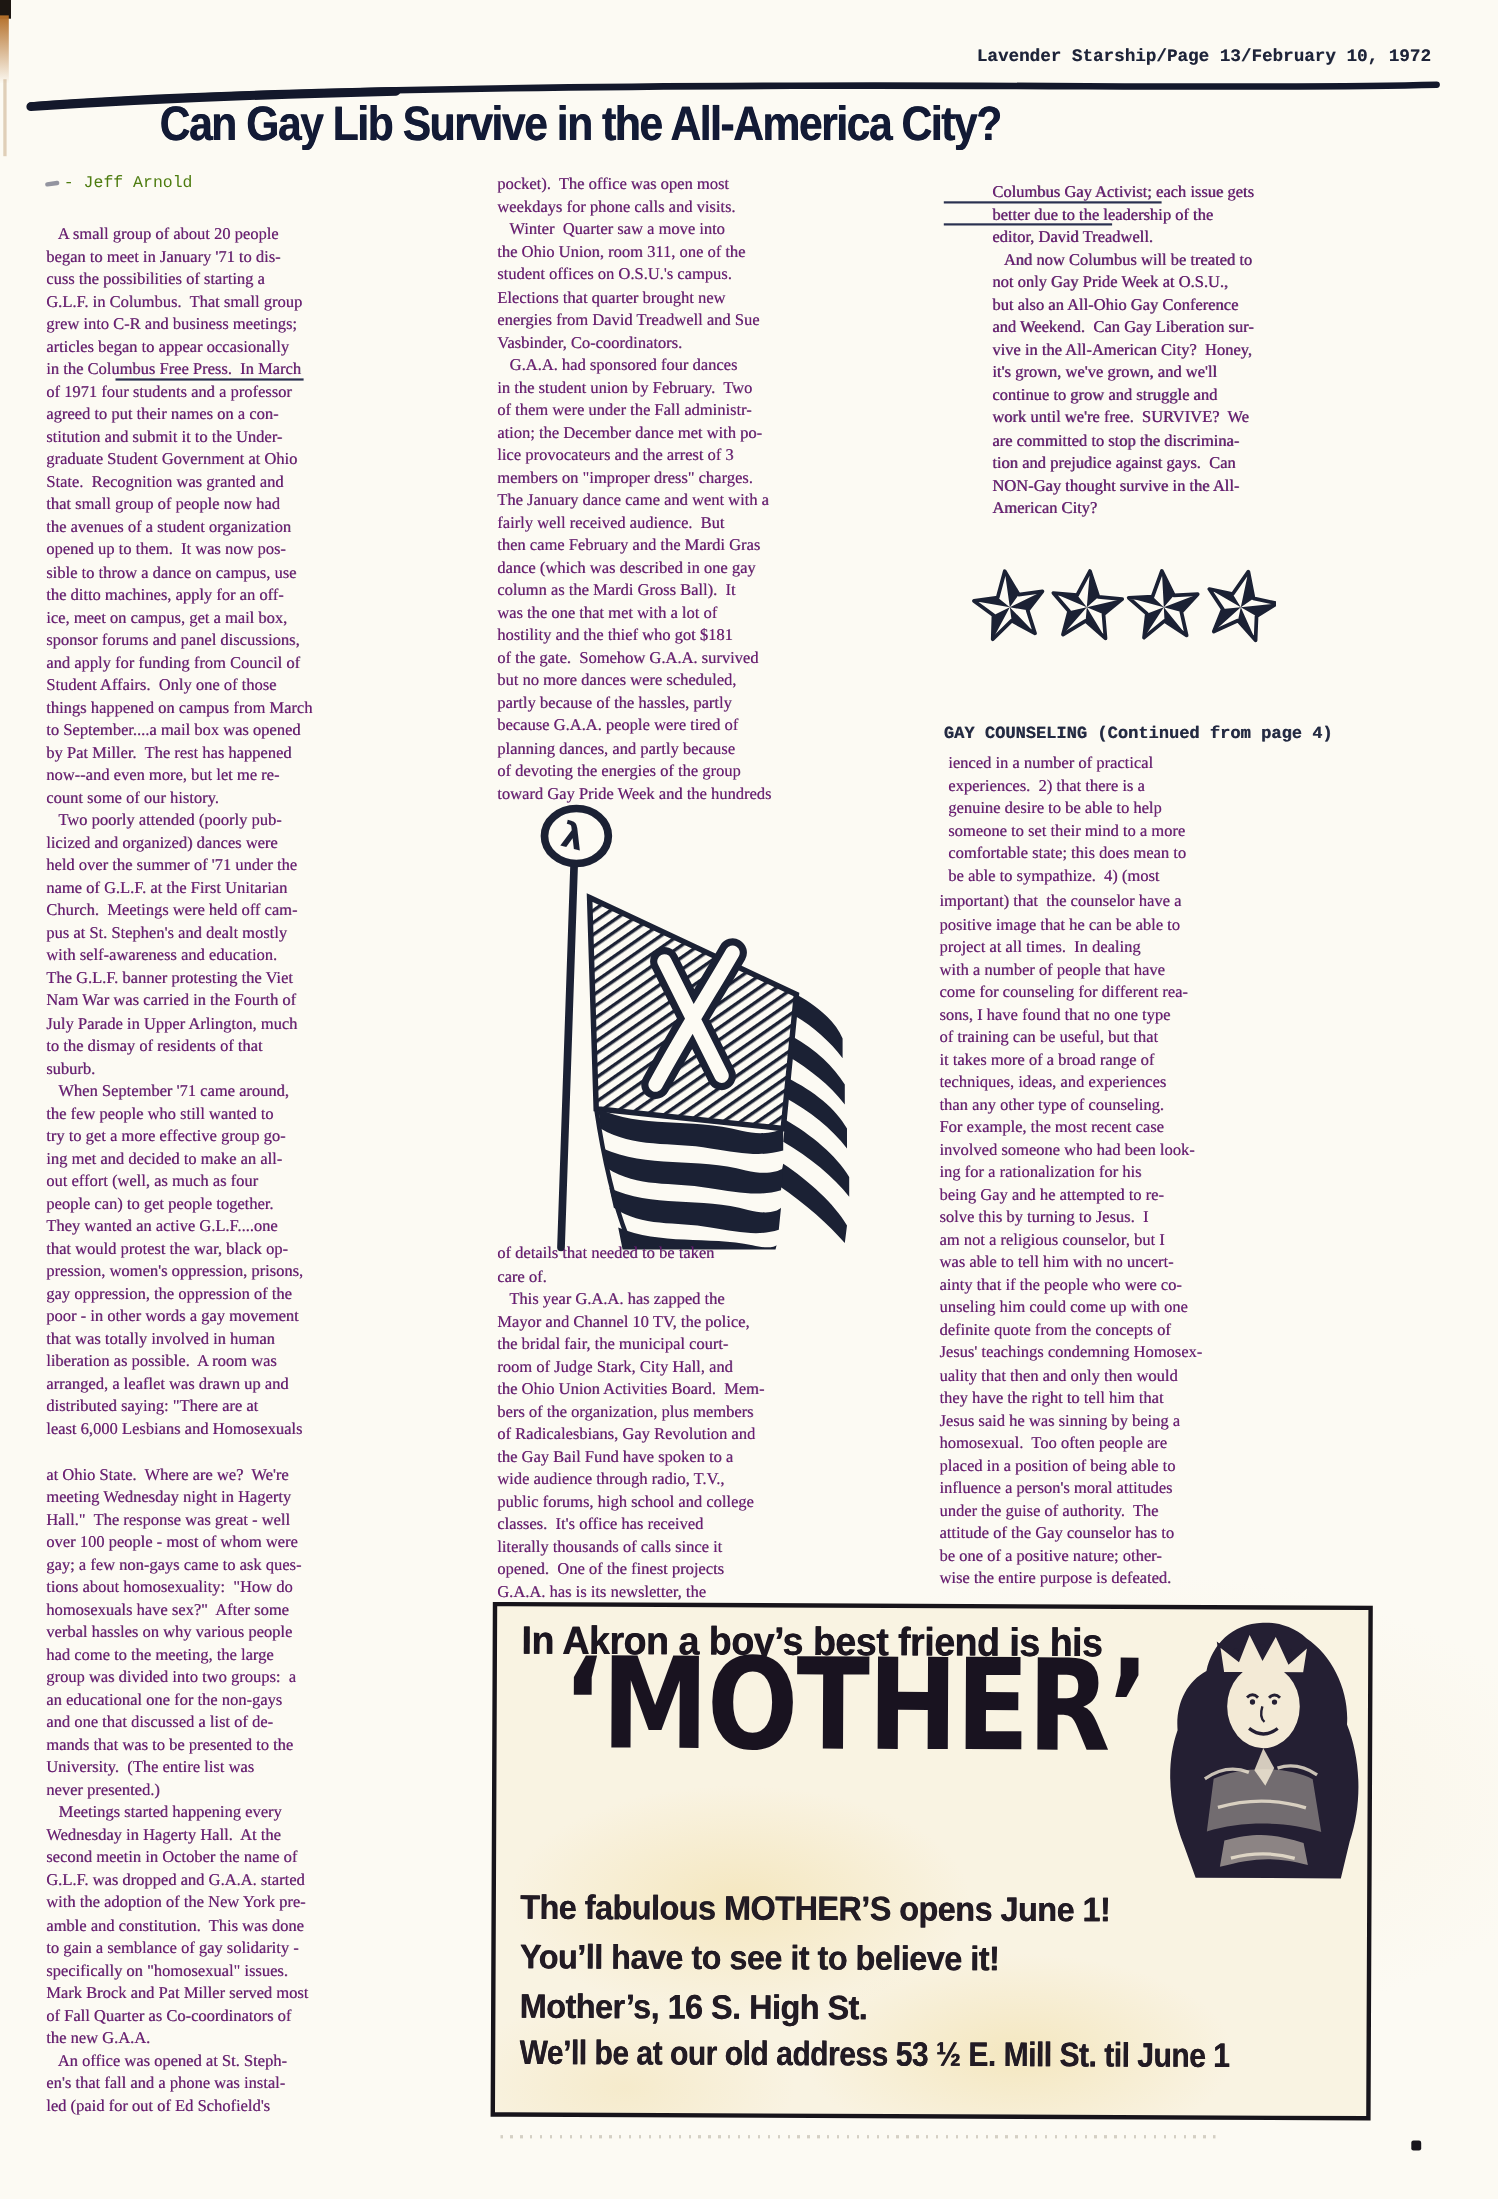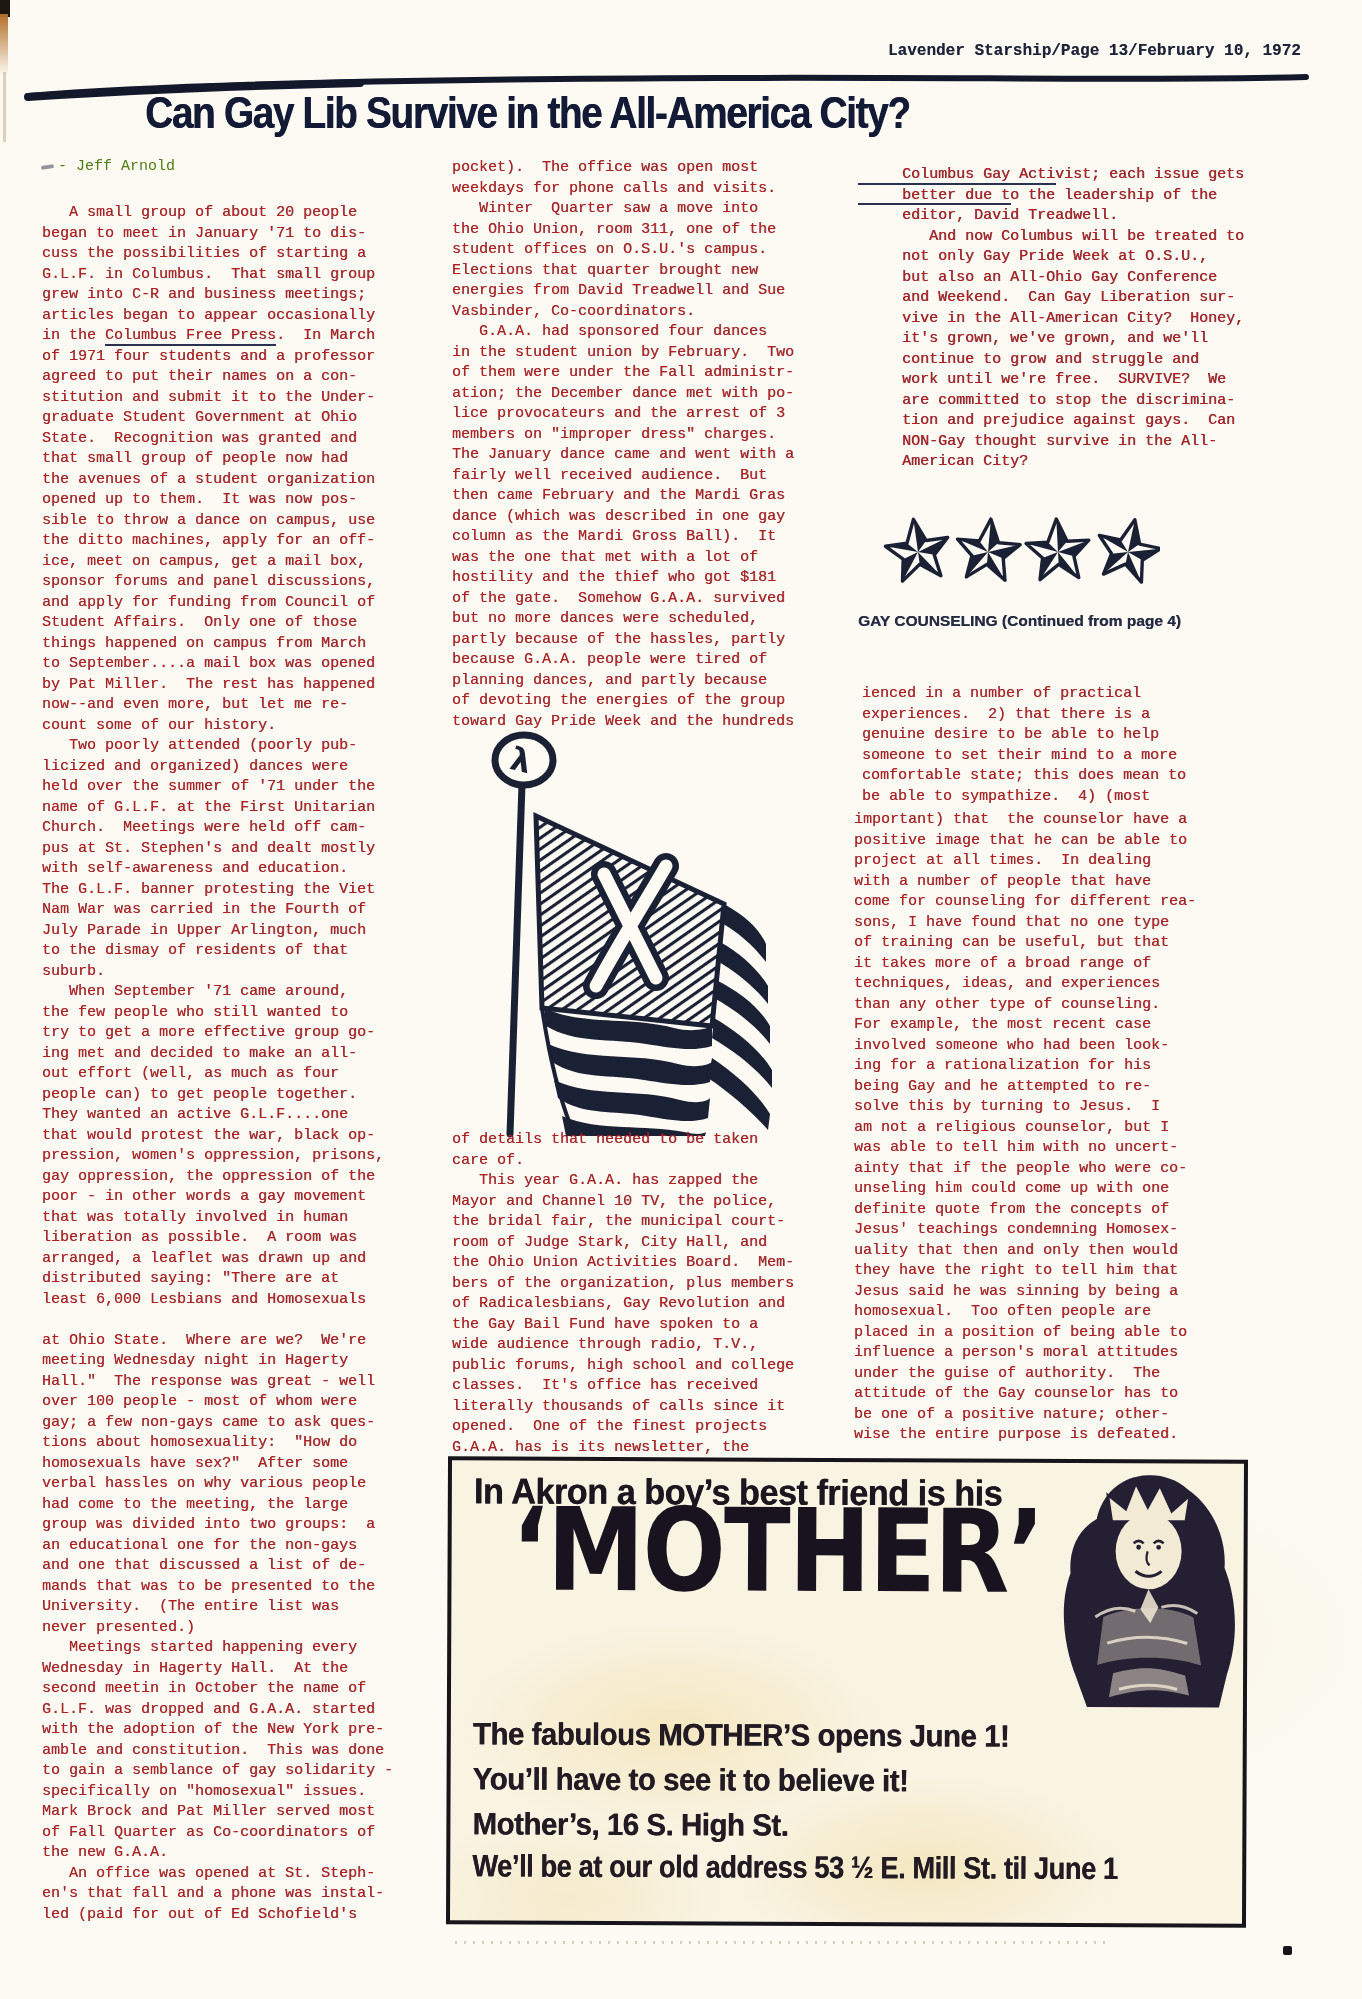--- a/index.html
+++ b/index.html
@@ -7,25 +7,25 @@
     position:relative;
     width:1362px;height:1999px;
     background:
       radial-gradient(ellipse 600px 300px at 75% 82%, rgba(244,232,200,.35), transparent 70%),
       #fcfaf3;
     overflow:hidden;
     font-family:"Liberation Sans", sans-serif;
   }
   .mono{
     position:absolute;
-    font-family:Liberation Mono, monospace;
+    font-family:Liberation Serif, serif;
     font-size:15px;
     line-height:20.5px;
     white-space:pre;
-    color:#b91c1c;
+    color:#701a75;
     text-shadow:0.35px 0 0 rgba(39,46,72,.6);
   }
   .masthead{
     position:absolute;left:888px;top:42px;
     font-family:"Liberation Mono","DejaVu Sans Mono",monospace;
     font-weight:bold;font-size:16px;color:#1d2338;
     text-shadow:0.3px 0 0 rgba(29,35,56,.6);
   }
   .page-title{
     position:absolute;left:145px;top:88px;
@@ -35,22 +35,22 @@
     transform:scaleX(.88);transform-origin:left top;
     white-space:nowrap;
     text-shadow:0.6px 0 0 #121a35;
   }
   .byline{
     position:absolute;left:58px;top:158px;
     font-family:"Liberation Mono","DejaVu Sans Mono",monospace;
     font-size:15px;color:#4d7c0f;
   }
   .counseling-heading{
-    position:absolute;left:858px;top:612px;
-    font-family:Liberation Sans, sans-serif;
+    position:absolute;left:858px;top:658px;
+    font-family:Liberation Mono, monospace;
     font-weight:bold;font-size:15.5px;color:#232a42;
     text-shadow:0.4px 0 0 rgba(35,42,66,.7);
     white-space:pre;
   }
   .underline-mark{position:absolute;height:2px;background:#2a3150;}
   .swoosh{position:absolute;left:0;top:70px;}
   .ad-box{
     position:absolute;left:447px;top:1458px;width:800px;height:468px;
     box-sizing:border-box;border:4px solid #17141b;
     background:

